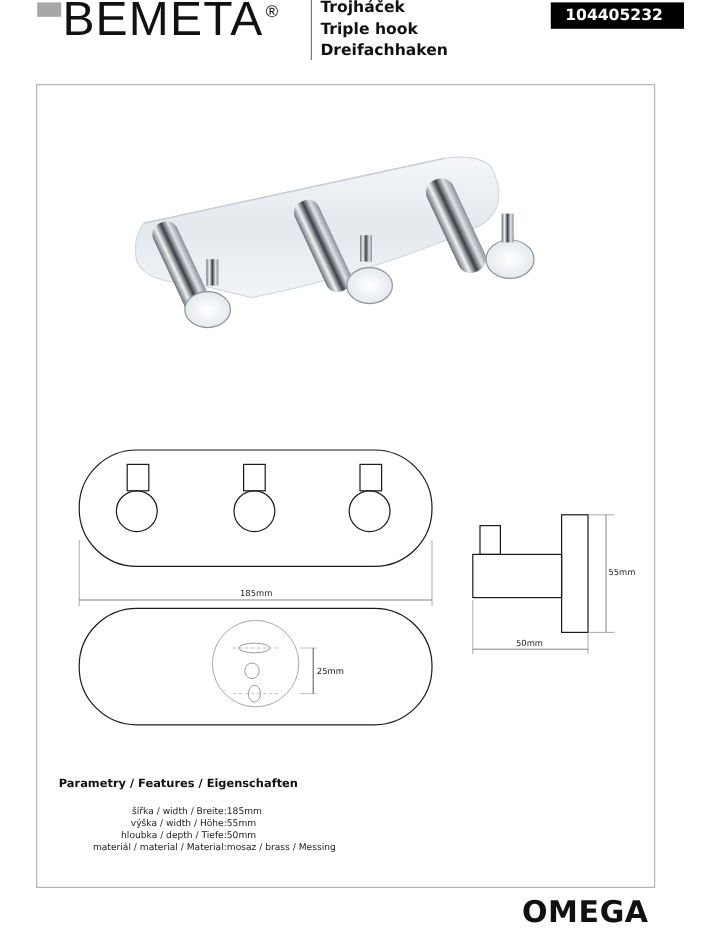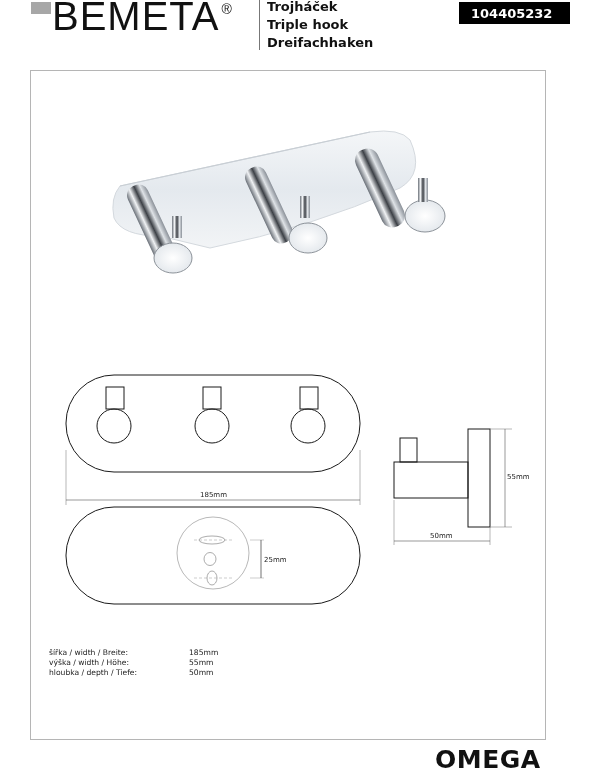--- a/index.html
+++ b/index.html
@@ -26,21 +26,21 @@
     .frame {
       position: absolute; left: 30px; top: 70px; width: 516px; height: 670px;
       border: 1px solid #b5b5b5; box-sizing: border-box;
     }
     .photo { position: absolute; left: 100px; top: 118px; }
     .drawing { position: absolute; left: 0; top: 0; }
     .dim-label { font-family: "DejaVu Sans", sans-serif; font-size: 7px; fill: #222; }
     .features { position: absolute; left: 49px; top: 648px; }
     .features-title { font-weight: bold; font-size: 9.5px; margin-bottom: 12px; }
     .feat-row { display: flex; font-size: 7.6px; line-height: 10px; color: #222; }
-    .feat-label { width: 140px; }
+    .feat-label { width: 140px; text-align: right; }
     .series { position: absolute; left: 435px; top: 745px; font-weight: bold; font-size: 25px; letter-spacing: 0.5px; }
   </style>
 </head>
 <body>
 
 <div class="logo-block"></div>
 <div class="logo"><span>BEMETA</span><sup>®</sup></div>
 <div class="title-divider"></div>
 <div class="titles">
   <div>Trojháček</div>
@@ -137,27 +137,32 @@
       <line x1="505" y1="429" x2="505" y2="527" stroke="#555" stroke-width="0.6"></line>
     </g>
   </g>
   <text class="dim-label" x="200" y="497">185mm</text>
   <text class="dim-label" x="264" y="562">25mm</text>
   <text class="dim-label" x="430" y="538">50mm</text>
   <text class="dim-label" x="507" y="479">55mm</text>
 </svg>
 
 <div class="features">
+  <div class="features-title">Parametry / Features / Eigenschaften</div>
   <div class="feat-row">
     <span class="feat-label">šířka / width / Breite:</span>
     <span>185mm</span>
   </div>
   <div class="feat-row">
     <span class="feat-label">výška / width / Höhe:</span>
     <span>55mm</span>
   </div>
   <div class="feat-row">
     <span class="feat-label">hloubka / depth / Tiefe:</span>
     <span>50mm</span>
   </div>
+  <div class="feat-row">
+    <span class="feat-label">materiál / material / Material:</span>
+    <span>mosaz / brass / Messing</span>
+  </div>
 </div>
 
 <div class="series">OMEGA</div>
 
 </body></html>

